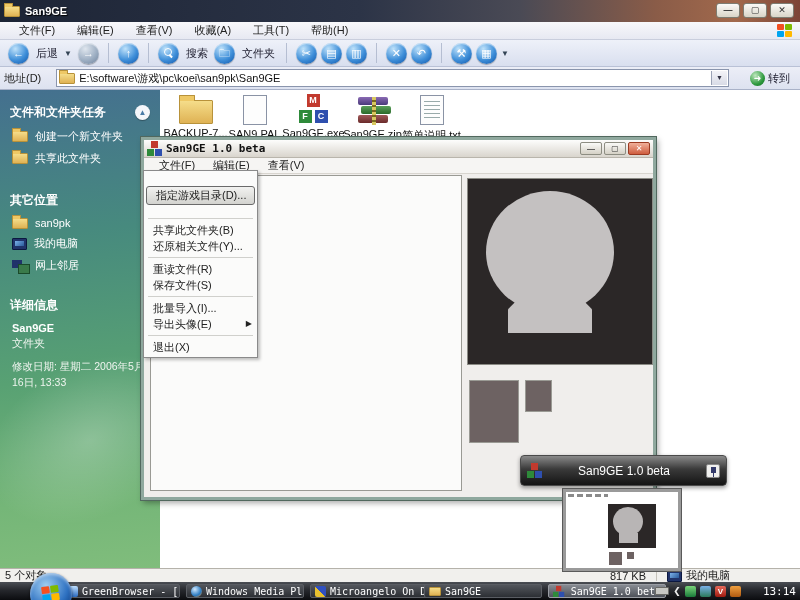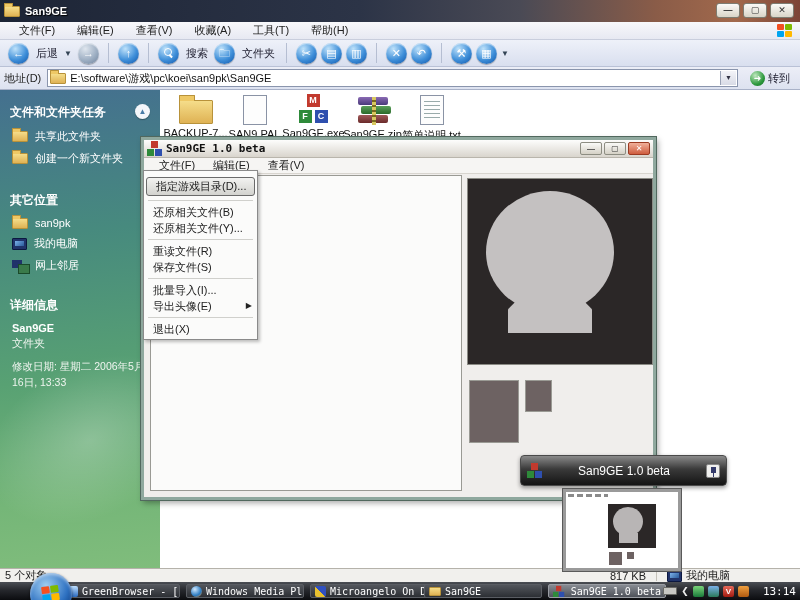--- a/index.html
+++ b/index.html
@@ -35,21 +35,21 @@
   .tb-label { color:#223; margin:0 2px 0 3px; }
   .tb-caret { color:#345; font-size:8px; margin-right:2px; }
   .tb-sep { width:1px; height:20px; background:#b5bed2; margin:0 5px; }
   .i-mag { position:relative; display:inline-block; width:9px; height:9px; margin:5px auto; }
   .i-mag::before { content:""; position:absolute; left:0; top:0; width:6px; height:6px;
     border:1.5px solid #fff; border-radius:50%; }
   .i-mag::after { content:""; position:absolute; left:6px; top:6px; width:4px; height:1.5px;
     background:#fff; transform:rotate(45deg); transform-origin:0 0; }
   .ex-addressbar { position:absolute; left:0; top:67px; width:800px; height:23px;
     background:linear-gradient(#eceef7,#dde2f0); border-bottom:1px solid #a9b2c8;
-    display:flex; align-items:center; padding:0 4px; gap:6px; }
+    display:flex; align-items:center; padding:0 4px; gap:15px; }
   .addr-label { color:#222; }
   .addr-input { flex:1; height:18px; background:#fff; border:1px solid #8a95ad;
     display:flex; align-items:center; padding:0 2px; gap:4px; position:relative; }
   .addr-path { color:#111; }
   .addr-drop { position:absolute; right:1px; top:1px; width:16px; height:14px;
     background:linear-gradient(#f4f4f8,#d8dbe6); border-left:1px solid #9aa2b5;
     text-align:center; font-size:7px; line-height:14px; color:#334; }
   .go-btn { display:flex; align-items:center; gap:3px; padding:0 6px; color:#223; }
   .go-circle { width:15px; height:15px; border-radius:50%;
     background:radial-gradient(circle at 35% 30%,#bfe8bf,#2f9a3f 60%,#0c6a1c);
@@ -57,21 +57,21 @@
 
   
   .ex-content { position:absolute; left:0; top:90px; width:800px; height:478px; background:#fff; }
   .task-pane { position:absolute; left:0; top:0; width:160px; height:478px;
     background:linear-gradient(175deg,#44708f 0%,#478a7e 30%,#58a173 60%,#75b678 85%,#80bd7c 100%);
     overflow:hidden; }
   .aurora { position:absolute; left:-40px; top:260px; width:260px; height:180px;
     background:radial-gradient(ellipse at 50% 50%,rgba(255,255,255,.25),rgba(255,255,255,0) 60%);
     transform:rotate(-28deg); }
   .sb-section { margin:14px 10px 0 10px; }
-  .sb-head { display:flex; justify-content:space-between;
+  .sb-head { display:flex; align-items:center; justify-content:space-between;
     color:#fff; font-weight:bold; font-size:12px; margin-bottom:8px; }
   .sb-chevron { width:15px; height:15px; border-radius:50%; background:#f4f6fa; color:#4a7ba6;
     font-size:8px; line-height:15px; text-align:center; box-shadow:0 1px 1px rgba(0,0,0,.3); }
   .sb-item { display:flex; align-items:center; gap:7px; color:#fff; margin:7px 0 7px 2px; }
   .sb-details-name { color:#fff; font-weight:bold; margin:6px 0 2px 2px; }
   .sb-details-type { color:#eef4ee; margin:0 0 8px 2px; }
   .sb-details-mod { color:#eef4ee; margin-left:2px; line-height:1.5; font-size:10.5px; }
 
   .file-area { position:absolute; left:160px; top:0; width:640px; height:478px; background:#fff; }
   .file-row { position:absolute; left:6px; top:4px; display:flex; }
@@ -158,21 +158,21 @@
   .swatch { position:absolute; background:#6d6262; border:1px solid #9a9a94; }
   .swatch.big { left:325px; top:206px; width:50px; height:63px; }
   .swatch.small { left:381px; top:206px; width:27px; height:32px; }
 
   
   #dropdown { position:absolute; left:143px; top:170px; width:115px;
     background:#fbfbfa; border:1px solid #8a8a8a; box-shadow:2px 2px 3px rgba(0,0,0,.25);
     padding:2px 0; z-index:30; }
   .dd-item { position:relative; height:16px; line-height:16px; padding-left:9px; color:#222;
     white-space:nowrap; }
-  .dd-item.selected { height:19px; line-height:17px; margin:4px 2px;
+  .dd-item.selected { height:19px; line-height:17px; margin:13px 2px;
     border:1px solid #6a6a6a; border-radius:3px;
     background:linear-gradient(#f2f2f0,#d3d3cf); }
   .dd-sep { height:1px; background:#d0d0cc; margin:3px 4px; }
   .dd-arrow { position:absolute; right:5px; top:0; font-size:8px; color:#222; }
 
   
   #tooltip-bar { position:absolute; left:520px; top:455px; width:207px; height:31px;
     border-radius:4px; border:1px solid #4a4a4a;
     background:linear-gradient(#8a8a8a,#3a3a3a 45%,#141414);
     display:flex; align-items:center; padding:0 6px; z-index:40;
@@ -221,21 +221,21 @@
     border:1px solid #b8923a; border-radius:1px; }
   .tray { position:absolute; right:4px; top:0; height:18px; display:flex; align-items:center; gap:4px; }
   .tray-kbd { width:14px; height:8px; background:#c8c8c4; border:1px solid #6a6a66; border-radius:1px; }
   .tray-collapse { color:#eee; font-size:9px; }
   .tray-ic { width:11px; height:11px; border-radius:2px; font-size:8px; font-weight:bold;
     color:#fff; text-align:center; line-height:11px; }
   .tic1 { background:linear-gradient(#7ad47a,#1a7a3a); }
   .tic2 { background:linear-gradient(#7ab0e8,#2a7a5a); }
   .ticv { background:linear-gradient(#e86a5a,#a01a10); }
   .tic4 { background:linear-gradient(#f0a040,#b05a10); }
-  .tray-clock { color:#fff; font-size:11px; margin-left:10px;
+  .tray-clock { color:#fff; font-size:11px; margin-left:18px;
     font-family:"DejaVu Sans Mono","Liberation Mono",monospace; }
 </style>
 </head>
 <body>
 
 <div id="screen">
 
   <div id="explorer">
 
     <div class="ex-titlebar">
@@ -305,25 +305,25 @@
       <div class="task-pane">
         <div class="aurora"></div>
 
         <div class="sb-section">
           <div class="sb-head">
             <span>文件和文件夹任务</span>
             <span class="sb-chevron">▲</span>
           </div>
           <div class="sb-item">
             <span class="i-folder"></span>
-            <span>共享此文件夹</span>
+            <span>创建一个新文件夹</span>
           </div>
           <div class="sb-item">
             <span class="i-folder"></span>
-            <span>创建一个新文件夹</span>
+            <span>共享此文件夹</span>
           </div>
         </div>
 
         <div class="sb-section" style="margin-top:26px;">
           <div class="sb-head">
             <span>其它位置</span>
           </div>
           <div class="sb-item">
             <span class="i-folder"></span>
             <span>san9pk</span>
@@ -421,21 +421,21 @@
         <div class="head-base"></div>
       </div>
       <div class="swatch big"></div>
       <div class="swatch small"></div>
     </div>
   </div>
 
   <div id="dropdown">
     <div class="dd-item selected">指定游戏目录(D)...</div>
     <div class="dd-sep"></div>
-    <div class="dd-item">还原相关文件(B)</div>
+    <div class="dd-item">共享此文件夹(B)</div>
     <div class="dd-item">还原相关文件(Y)...</div>
     <div class="dd-sep"></div>
     <div class="dd-item">重读文件(R)</div>
     <div class="dd-item">保存文件(S)</div>
     <div class="dd-sep"></div>
     <div class="dd-item">批量导入(I)...</div>
     <div class="dd-item">
       <span>导出头像(E)</span>
       <span class="dd-arrow">▶</span>
     </div>

